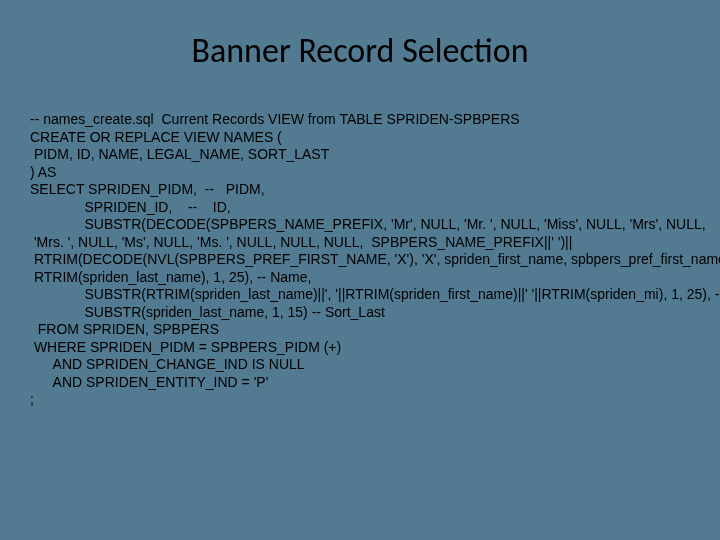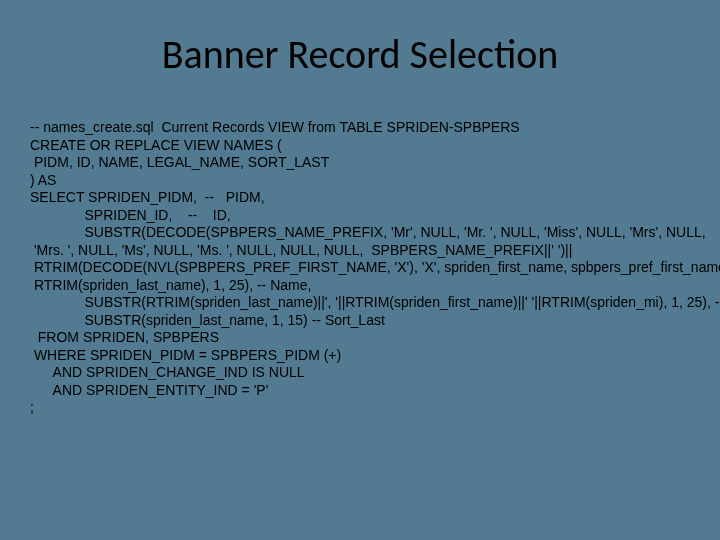--- a/index.html
+++ b/index.html
@@ -15,21 +15,21 @@
   }
   .slide {
     box-sizing: border-box;
     width: 720px;
     height: 540px;
     padding: 20px 30px 30px 30px;
     color: #000;
   }
   .title {
     font-family: "Calibri", "Segoe UI", Arial, sans-serif;
-    font-size: 40px;
+    font-size: 34px;
     font-weight: 400;
     text-align: center;
     margin: 10px 0 40px 0;
     color: #000;
   }
   .code {
     font-family: Arial, Helvetica, sans-serif;
     font-size: 14px;
     line-height: 1.25;
     white-space: pre;

